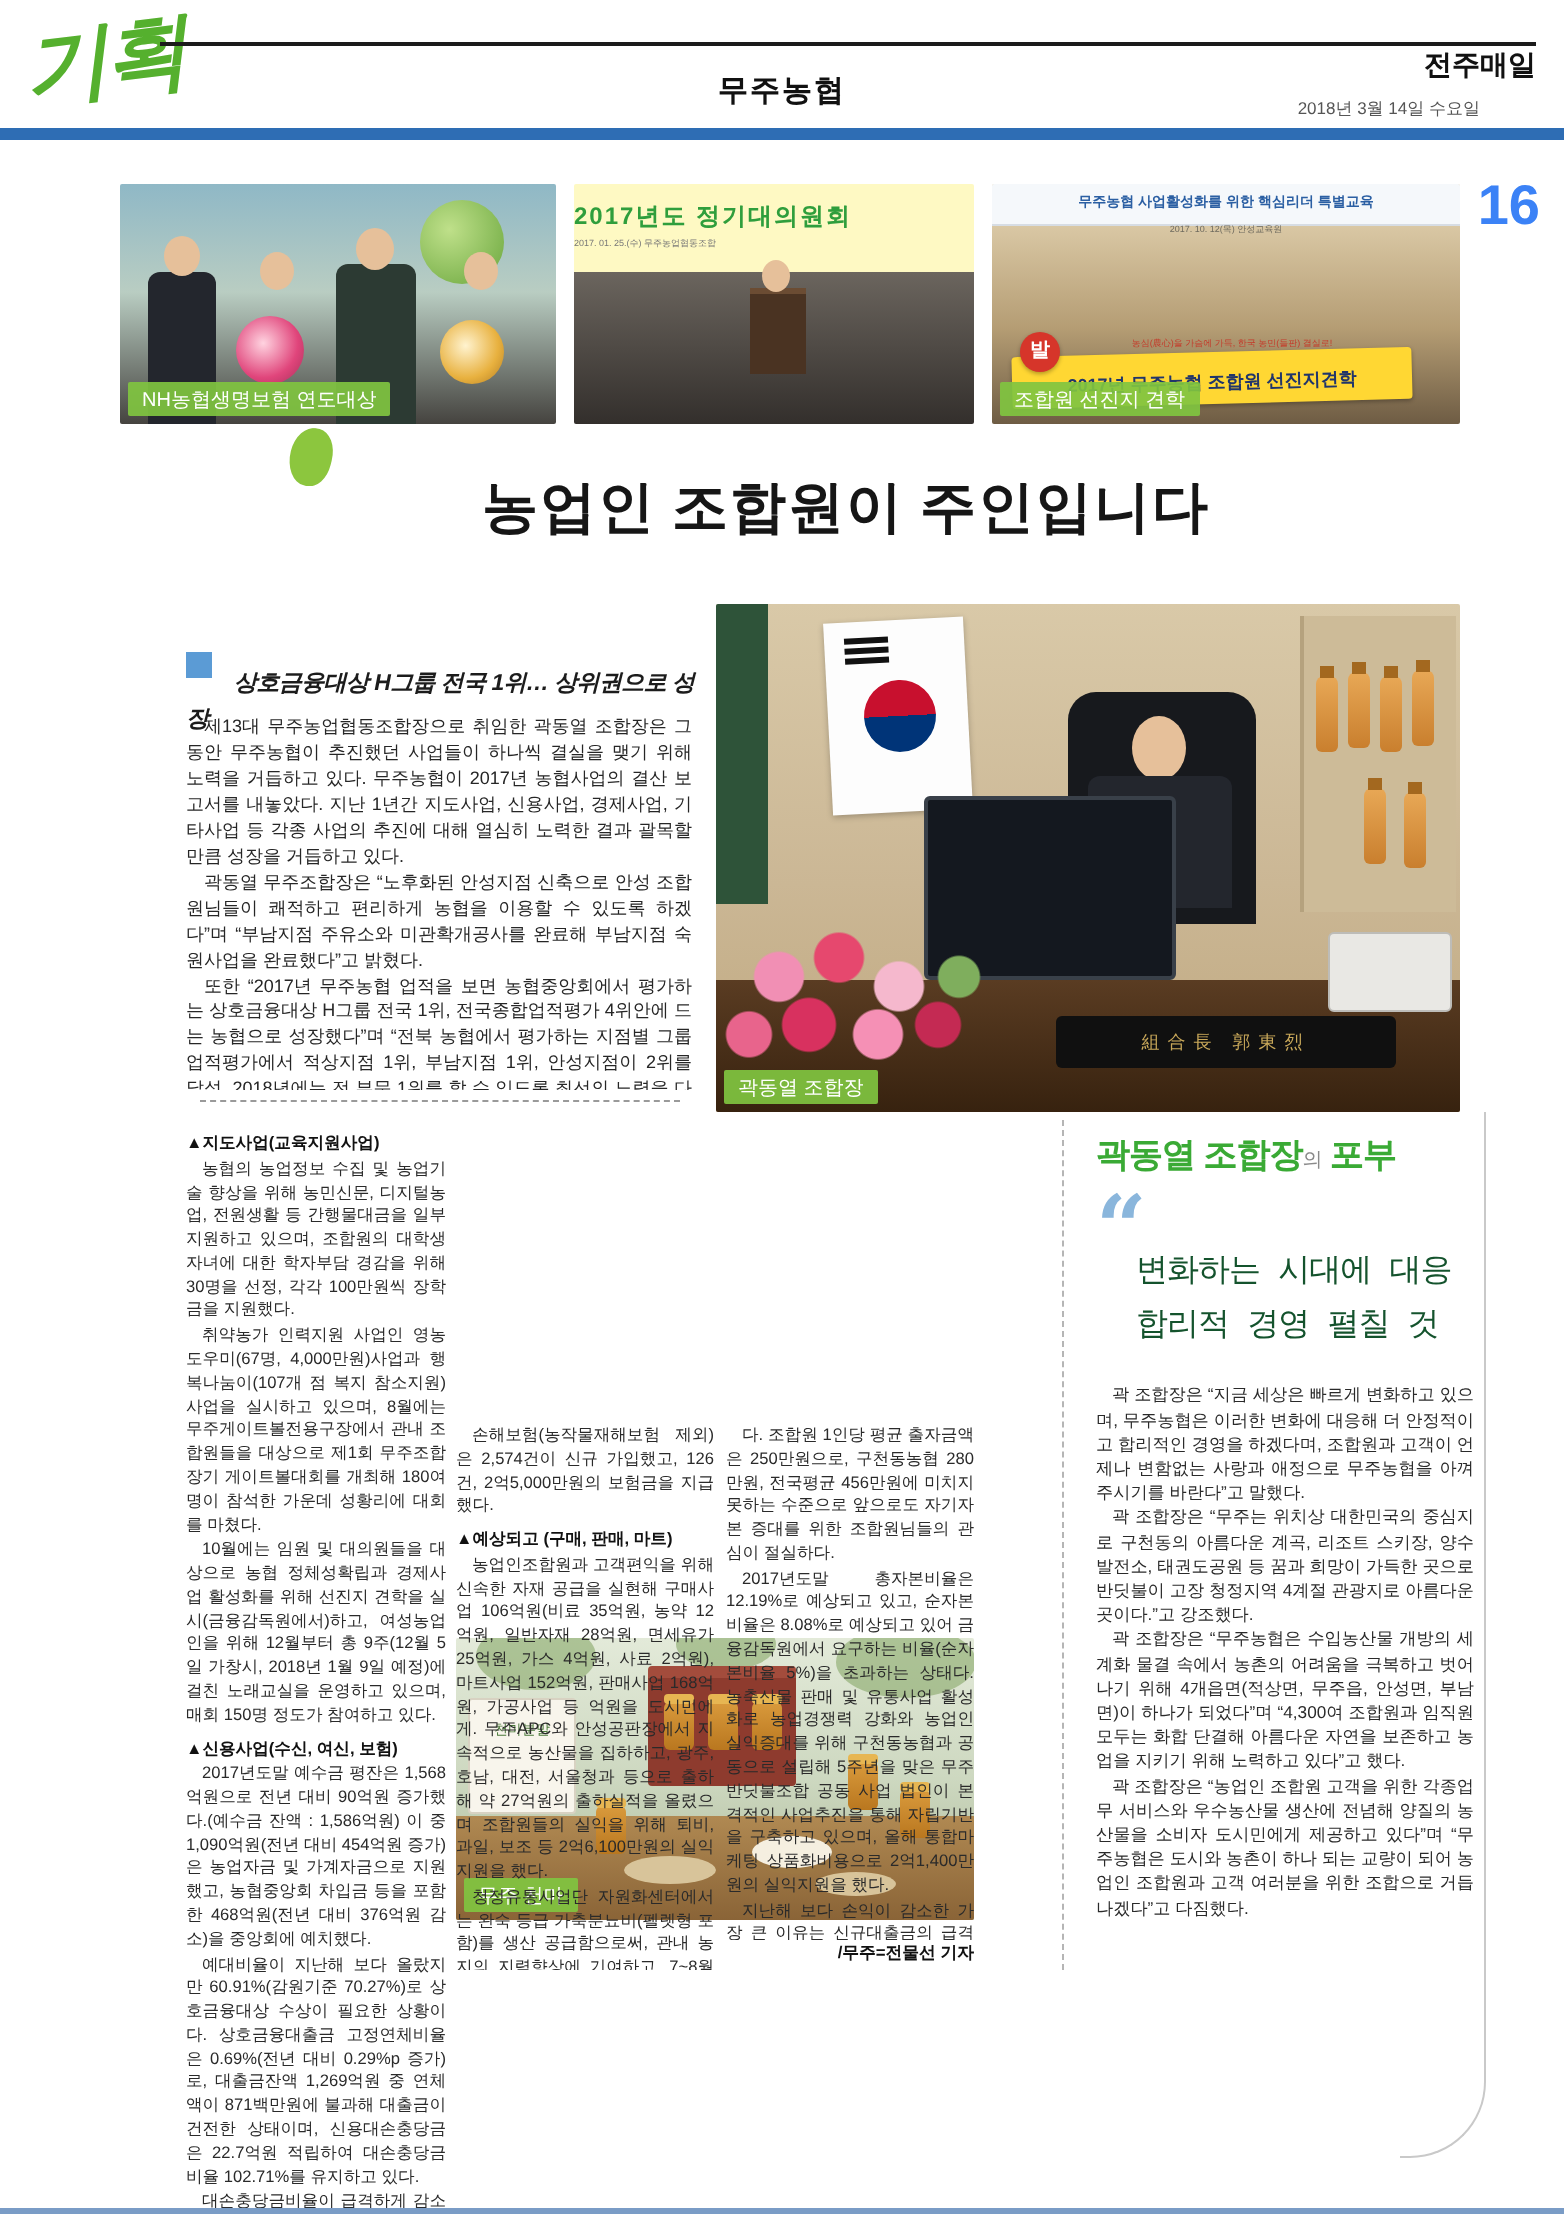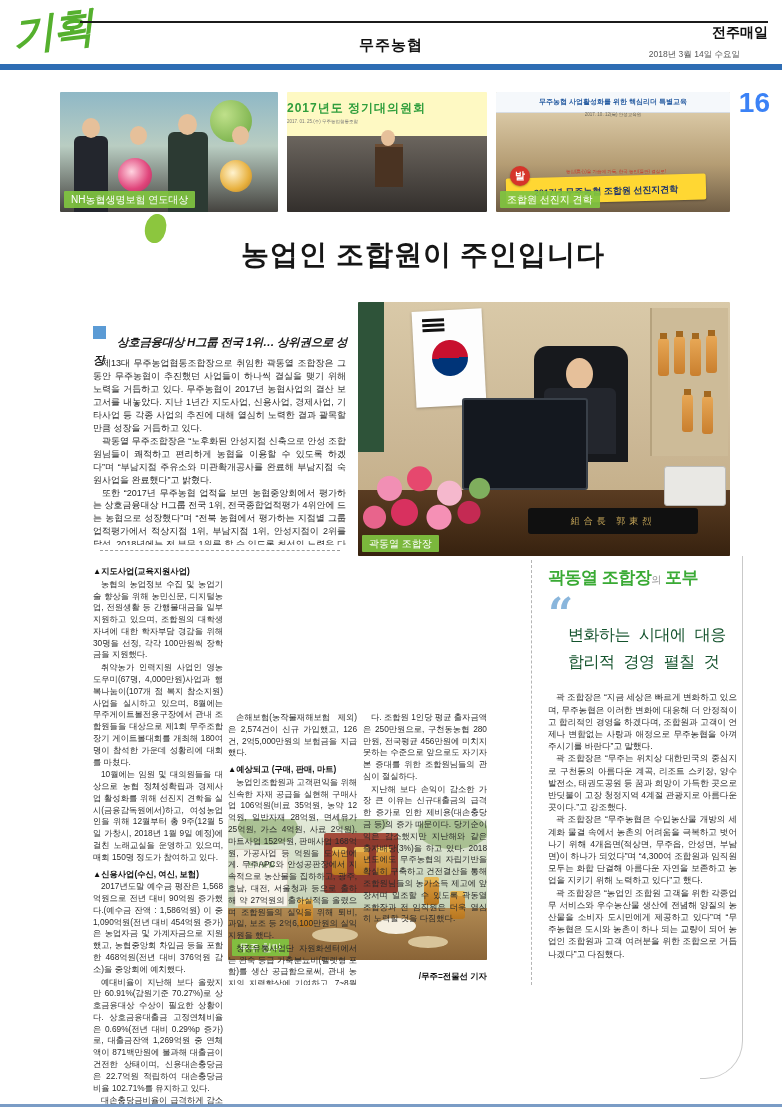--- a/index.html
+++ b/index.html
@@ -245,20 +245,21 @@
   </div>
 
   <div class="abs col col2" id="col2">
       <p>손해보험(농작물재해보험 제외)은 2,574건이 신규 가입했고, 126건, 2억5,000만원의 보험금을 지급했다.</p>
       <div class="col-h">▲예상되고 (구매, 판매, 마트)</div>
       <p>농업인조합원과 고객편익을 위해 신속한 자재 공급을 실현해 구매사업 106억원(비료 35억원, 농약 12억원, 일반자재 28억원, 면세유가 25억원, 가스 4억원, 사료 2억원), 마트사업 152억원, 판매사업 168억원, 가공사업 등 억원을 도시민에게. 무주APC와 안성공판장에서 지속적으로 농산물을 집하하고, 광주, 호남, 대전, 서울청과 등으로 출하해 약 27억원의 출하실적을 올렸으며 조합원들의 실익을 위해 퇴비, 과일, 보조 등 2억6,100만원의 실익지원을 했다.</p>
       <p>청정유통사업단 자원화센터에서는 완숙 등급 가축분뇨비(펠렛형 포함)를 생산 공급함으로써, 관내 농지의 지력향상에 기여하고, 7~8월에는 관내 600ha의 농지에 민항공방제를 실시했다.</p>
     </div>
   <div class="abs col col3" id="col3">
       <p>다. 조합원 1인당 평균 출자금액은 250만원으로, 구천동농협 280만원, 전국평균 456만원에 미치지 못하는 수준으로 앞으로도 자기자본 증대를 위한 조합원님들의 관심이 절실하다.</p>
+      <p>2017년도말 총자본비율은 12.19%로 예상되고 있고, 순자본비율은 8.08%로 예상되고 있어 금융감독원에서 요구하는 비율(순자본비율 5%)을 초과하는 상태다. 농축산물 판매 및 유통사업 활성화로 농업경쟁력 강화와 농업인 실익증대를 위해 구천동농협과 공동으로 설립해 5주년을 맞은 무주반딧불조합 공동 사업 법인이 본격적인 사업추진을 통해 자립기반을 구축하고 있으며, 올해 통합마케팅 상품화비용으로 2억1,400만원의 실익지원을 했다.</p>
       <p>지난해 보다 손익이 감소한 가장 큰 이유는 신규대출금의 급격한 증가로 인한 제비용(대손충당금 등)의 증가 때문이다. 당기순이익은 감소했지만 지난해와 같은 출자배당(3%)을 하고 있다. 2018년도에도 무주농협의 자립기반을 확실히 구축하고 건전결산을 통해 조합원님들의 농가소득 제고에 앞장서며 일조할 수 있도록 곽동열 조합장과 전 임직원은 더욱 열심히 노력할 것을 다짐했다.</p>
     </div>
   <div class="abs byline">/무주=전물선 기자</div>
 
   <div class="abs sidebar">
     <div class="sb-title">
       <span>곽동열 조합장</span><span class="particle">의</span><span> 포부</span>
     </div>
     <div class="sb-qmark">“</div>
     <div class="sb-quote">

